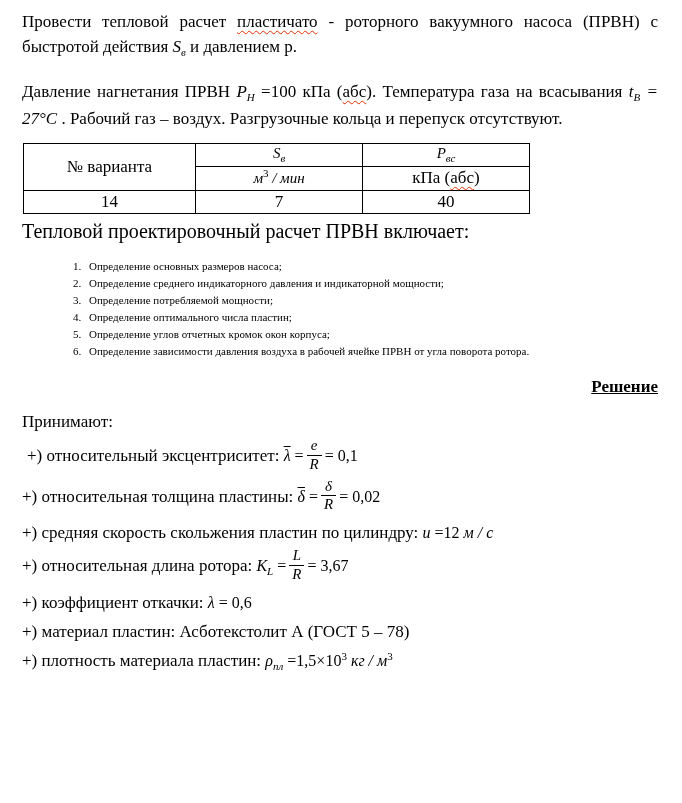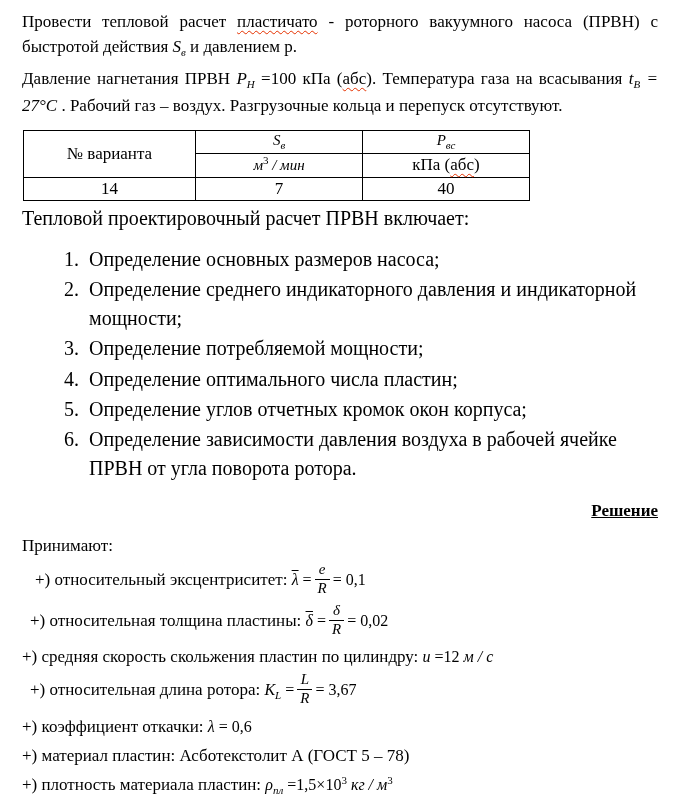--- a/index.html
+++ b/index.html
@@ -5,21 +5,21 @@
   * { margin:0; padding:0; box-sizing:border-box; }
   html,body { background:#ffffff; }
   body {
     width:682px; height:803px; overflow:hidden;
     font-family:"Liberation Serif", serif;
     color:#000000;
   }
   .page { padding:9px 24px 0 22px; width:682px; height:803px; }
 
   .para { font-size:17px; line-height:1.48; text-align:justify; }
-  .mb-lg { margin-bottom:6px; }
+  .mb-lg { margin-bottom:19px; }
   .mb-md { margin-bottom:12px; }
 
   .squiggle {
     text-decoration: underline;
     text-decoration-style: wavy;
     text-decoration-color: #e53000;
     text-decoration-thickness: 1px;
     text-underline-offset: 3px;
   }
 
@@ -32,30 +32,30 @@
   table.variant td { border:1px solid #000; text-align:center; vertical-align:middle; padding:1px 4px; }
   td.hdr-sym { font-size:15px; height:23px; }
   td.hdr-units { font-size:15px; height:24px; }
   td.units-big { font-size:17px; font-style:normal; }
   td.variant-col { font-size:17px; }
   td.val { font-size:17px; height:23px; font-style:normal; }
 
   .note { font-size:17px; line-height:1.45; margin:1px 0 18px; }
   .includes-heading { font-size:20px; line-height:1.45; margin-bottom:12px; }
 
-  ol.includes { margin:0 0 18px 0; padding-left:62px; font-size:20px; line-height:1.46; }
+  ol.includes { margin:0 0 18px 0; padding-left:62px; font-size:11px; line-height:1.46; }
   ol.includes li { padding-left:5px; margin-bottom:1px; }
 
   .center-heading { text-align:right; margin:14px 0 15px; font-size:17px; }
   .center-heading .t { font-weight:bold; text-decoration:underline; }
 
   .accept { font-size:17px; margin:0 0 8px; }
 
   .sol-line { font-size:17px; line-height:1.42; margin:0 0 5px; }
-  .sol-line.tall { margin:2px 8px 6px; }
+  .sol-line.tall { margin:2px 0 6px; }
   .sol-line .fml { font-size:16px; }
   .eq { font-style:normal; }
   .ovl { text-decoration:overline; }
 
   .frac { display:inline-block; vertical-align:middle; text-align:center; line-height:1.05; margin:0 3px; position:relative; top:-2px; font-size:15px; }
   .frac .num { display:block; border-bottom:1px solid #000; padding:0 3px 1px; }
   .frac .den { display:block; padding:1px 3px 0; }
 
   .indent-sp { padding-left:5px; }
 </style>

